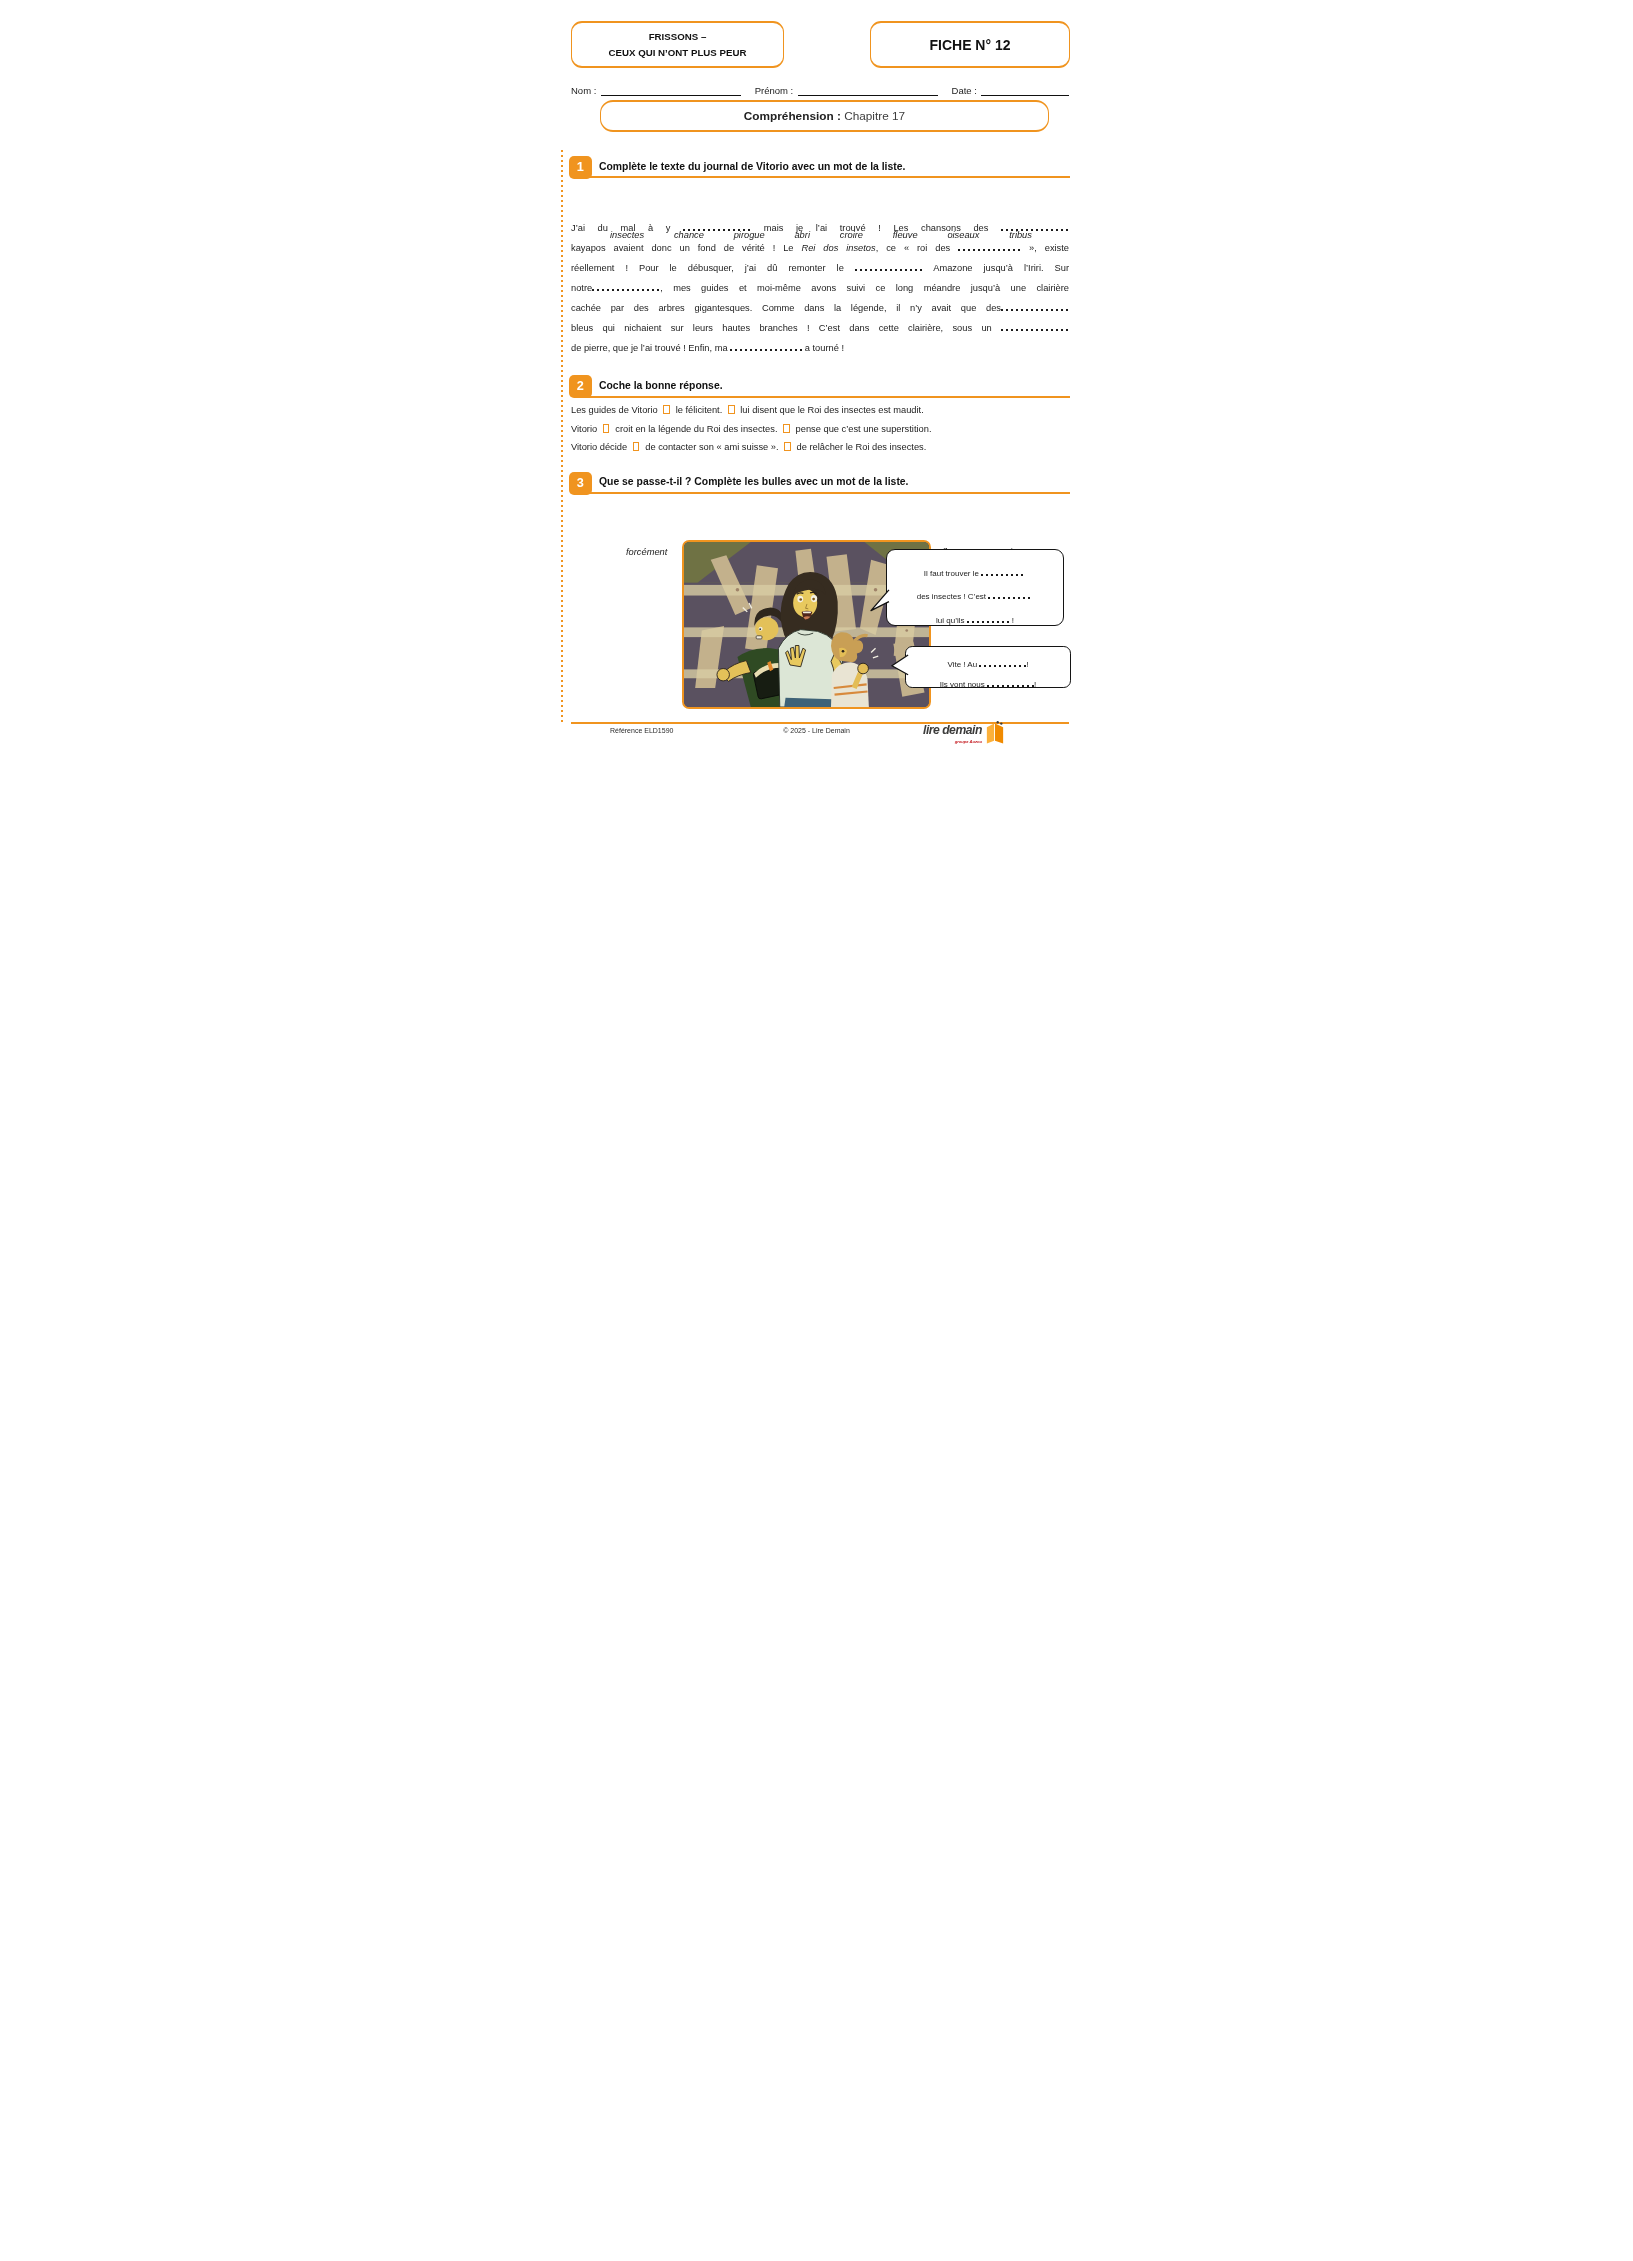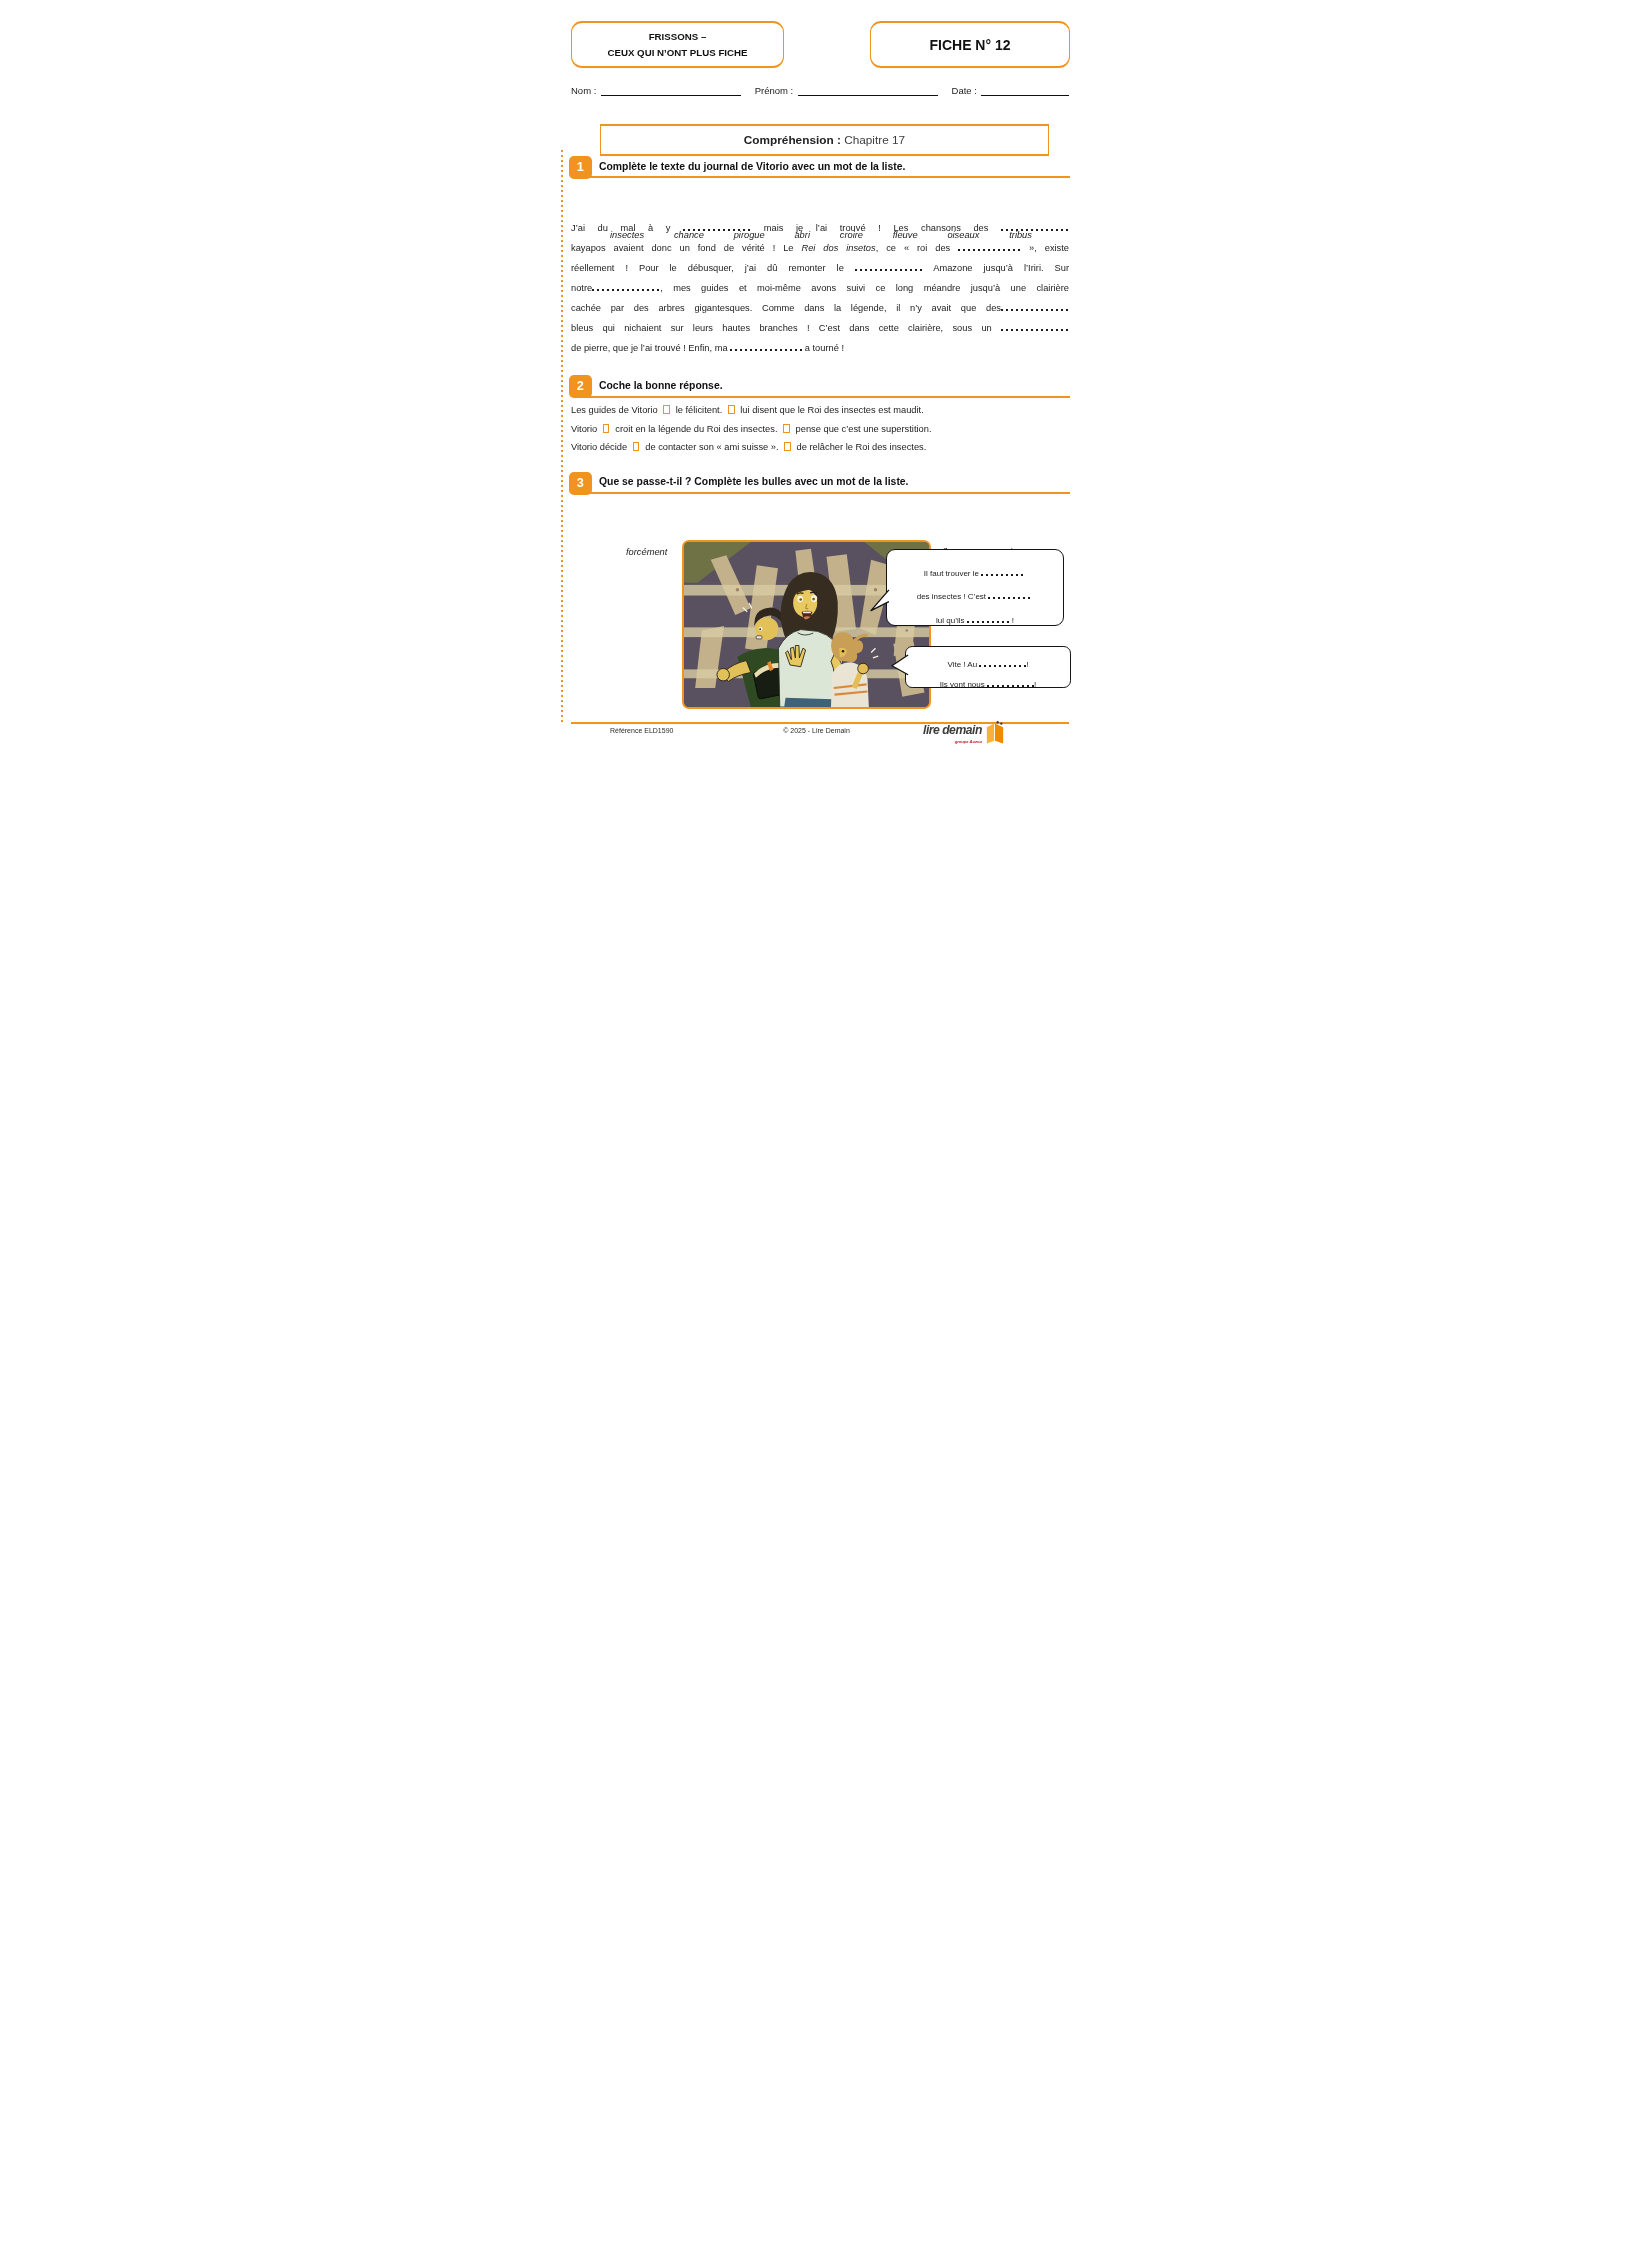--- a/index.html
+++ b/index.html
@@ -17,21 +17,21 @@
 
   
   .idrow { position:absolute; left:27px; top:84px; width:498px; display:flex; align-items:flex-end; }
   .idrow .lbl { font-size:9.5px; color:#222; white-space:nowrap; margin-right:4.5px; }
   .fline { border-bottom:1.6px solid #111; height:11px; }
   .fl1 { flex-grow:1.6; margin-right:13.6px; }
   .fl2 { flex-grow:1.6; margin-right:13.6px; }
   .fl3 { flex-grow:1.0; }
 
   
-  .banner { left:56px; top:124px; width:449px; height:32px; border-radius:0; }
+  .banner { left:56px; top:100px; width:449px; height:32px; border-radius:13px; }
   .banner .b { font-weight:bold; font-size:11.8px; color:#222; }
   .banner .n { font-size:11.8px; color:#3d3d3d; }
 
   
   .numbox { position:absolute; left:25px; width:22.6px; height:22.6px; background:#F0941F; border-radius:5px;
             color:#fff; font-weight:bold; font-size:12.7px; display:flex; align-items:center; justify-content:center; z-index:2; }
   .exline { position:absolute; left:43px; width:483px; height:2px; background:#F0941F; }
   .exh { position:absolute; left:55px; font-weight:bold; font-size:10.4px; color:#111; white-space:nowrap; }
 
   
@@ -90,21 +90,21 @@
               font-size:4.1px; font-style:italic; font-weight:bold; color:#C3161C; }
 </style>
 </head>
 <body>
 
 <div class="page">
 
   <div class="obox box-title">
     <div class="t">
       <div>FRISSONS –</div>
-      <div>CEUX QUI N’ONT PLUS FICHE</div>
+      <div>CEUX QUI N’ONT PLUS PEUR</div>
     </div>
   </div>
   <div class="obox box-fiche">
     <div class="t">FICHE N° 12</div>
   </div>
 
   <div class="idrow">
     <span class="lbl">Nom :</span>
     <span class="fline fl1"></span>
     <span class="lbl">Prénom :</span>

